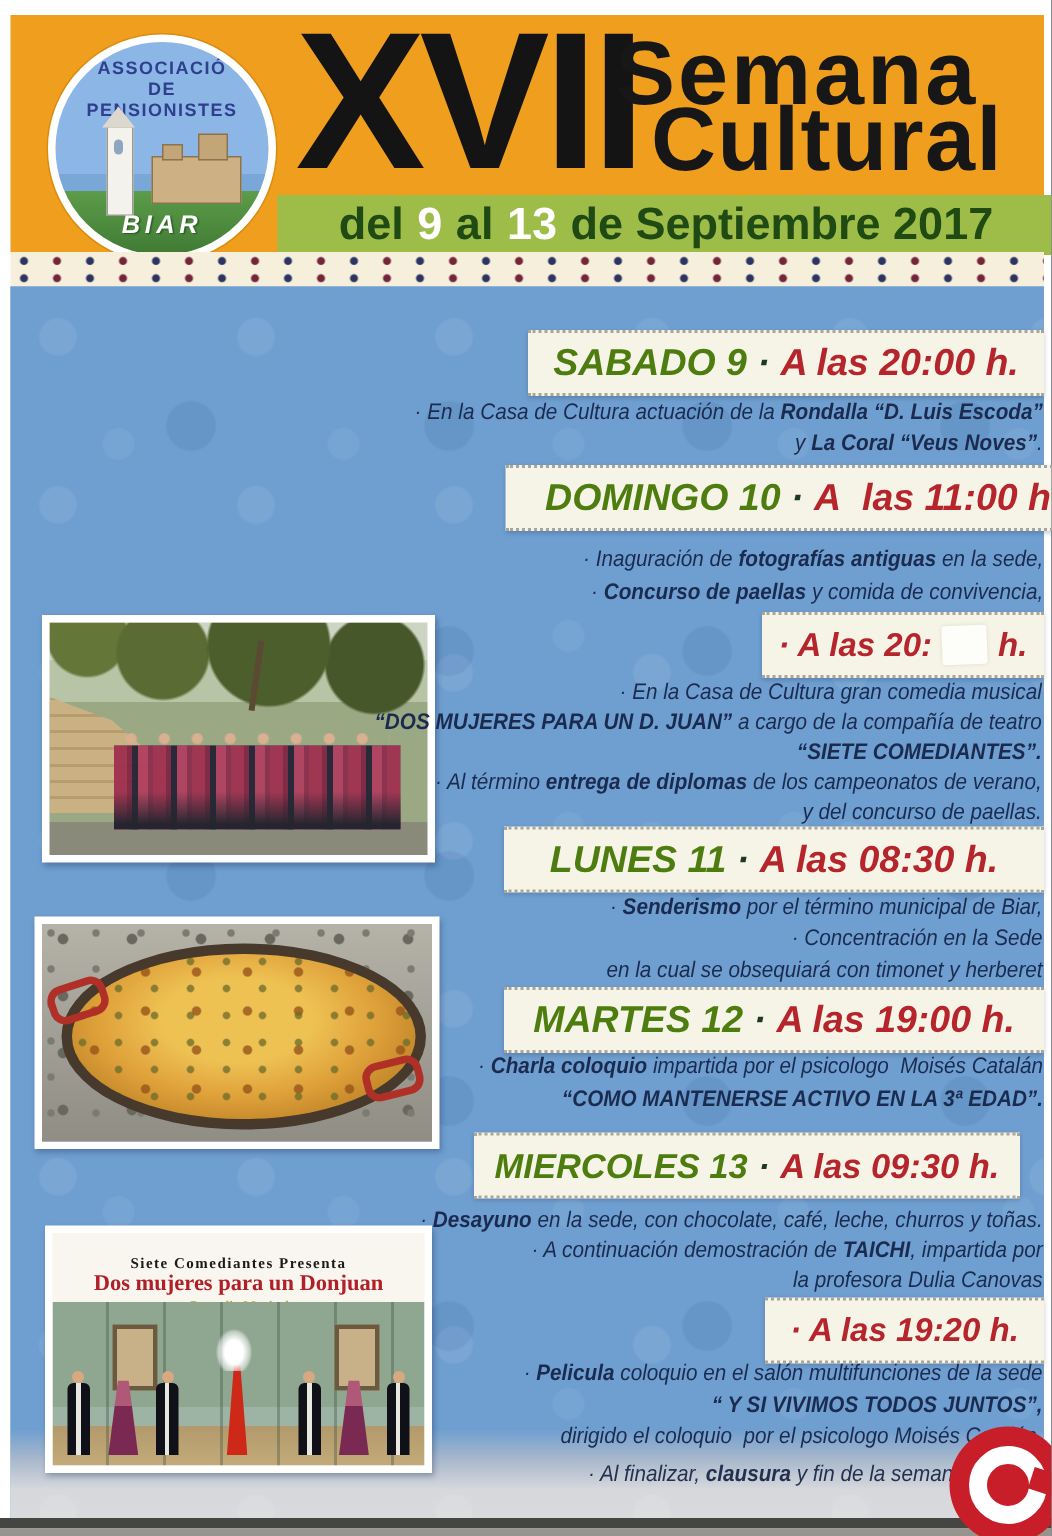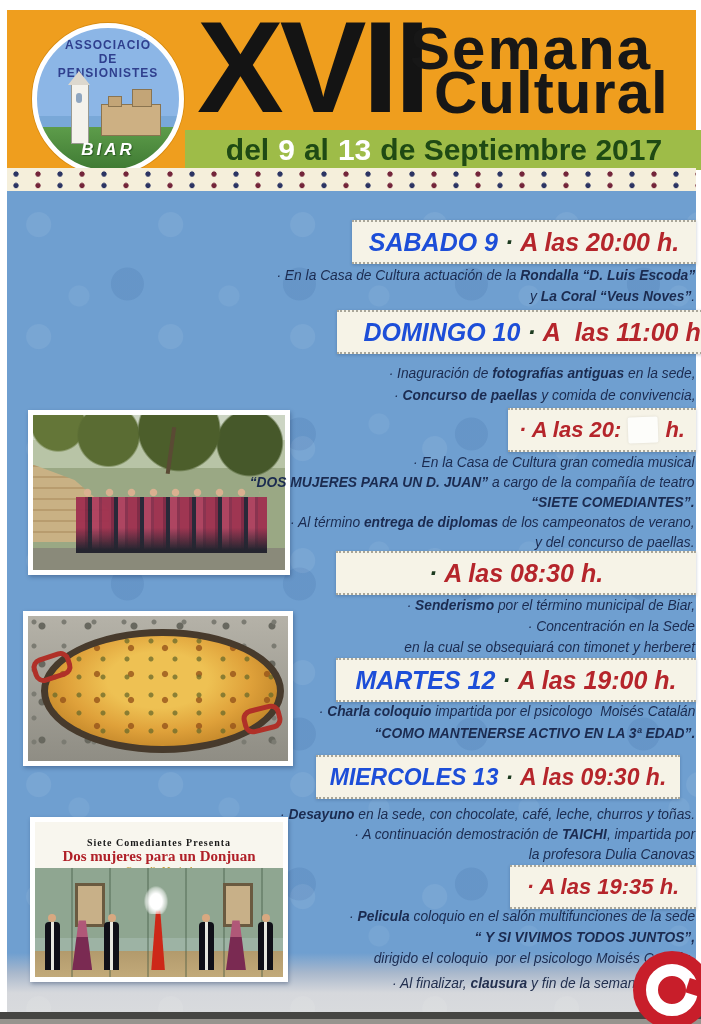--- a/index.html
+++ b/index.html
@@ -118,21 +118,21 @@
   .tux{width:15px;height:48px;background:linear-gradient(90deg,#101018 0 38%,#e8e8e0 38% 58%,#101018 58%);border-radius:4px 4px 0 0;}
   .gown{width:20px;height:50px;background:linear-gradient(#b05878 0 35%,#7a2a52 35%);
         clip-path:polygon(32% 0,68% 0,100% 100%,0 100%);}
   .diva{width:18px;height:60px;background:#cd2818;clip-path:polygon(38% 0,62% 0,88% 100%,12% 100%);}
   .plume{position:absolute;left:44%;bottom:calc(6% + 56px);width:24px;height:28px;
         background:radial-gradient(ellipse at 50% 55%,#fff 36%,rgba(255,255,255,.45) 62%,rgba(0,0,0,0) 72%);}
   
   .banner{position:absolute;height:40px;background:#f6f3e7;border-top:2px dotted #a9a699;border-bottom:2px dotted #a9a699;
         display:flex;align-items:center;justify-content:center;gap:7px;white-space:nowrap;
         font-style:italic;font-weight:700;box-shadow:0 1px 3px rgba(20,40,80,.25);}
-  .banner .day{color:#1d4ed8;font-style:italic;}
+  .banner .day{color:#4d7c0f;font-style:italic;}
   .banner .sep{color:#1c3a1f;}
   .banner .time{color:#b5252b;}
   .b-sab{left:352px;top:220px;width:344px;font-size:25px;}
   .b-dom{left:337px;top:310px;width:397px;font-size:25px;}
   .b-t20{left:508px;top:408px;width:188px;font-size:22px;}
   .b-lun{left:336px;top:551px;width:360px;font-size:25px;}
   .b-mar{left:336px;top:658px;width:360px;font-size:25px;}
   .b-mie{left:316px;top:755px;width:364px;font-size:23px;}
   .b-t19{left:510px;top:865px;width:186px;font-size:22px;}
   .patch{display:inline-block;width:30px;height:26px;background:#fdfdfa;border-radius:2px;
@@ -258,20 +258,21 @@
 
   <div class="txt t-20">
     <div class="ln"><span>· En la Casa de Cultura gran comedia musical</span></div>
     <div class="ln"><b>“DOS MUJERES PARA UN D. JUAN”</b><span> a cargo de la compañía de teatro</span></div>
     <div class="ln"><b>“SIETE COMEDIANTES”.</b></div>
     <div class="ln"><span>· Al término </span><b>entrega de diplomas</b><span> de los campeonatos de verano,</span></div>
     <div class="ln"><span>y del concurso de paellas.</span></div>
   </div>
 
   <div class="banner b-lun">
+    <span class="day">LUNES 11</span>
     <span class="sep">·</span>
     <span class="time">A las 08:30 h.</span>
   </div>
 
   <div class="txt t-lun">
     <div class="ln"><span>· </span><b>Senderismo</b><span> por el término municipal de Biar,</span></div>
     <div class="ln"><span>· Concentración en la Sede</span></div>
     <div class="ln"><span>en la cual se obsequiará con timonet y herberet</span></div>
   </div>
 
@@ -292,21 +293,21 @@
     <span class="time">A las 09:30 h.</span>
   </div>
 
   <div class="txt t-mie">
     <div class="ln"><span>· </span><b>Desayuno</b><span> en la sede, con chocolate, café, leche, churros y toñas.</span></div>
     <div class="ln"><span>· A continuación demostración de </span><b>TAICHI</b><span>, impartida por</span></div>
     <div class="ln"><span>la profesora Dulia Canovas</span></div>
   </div>
 
   <div class="banner b-t19">
-    <span class="time">· A las 19:35 h.</span>
+    <span class="time">· A las 19:20 h.</span>
   </div>
 
   <div class="txt t-19">
     <div class="ln"><span>· </span><b>Pelicula</b><span> coloquio en el salón multifunciones de la sede</span></div>
     <div class="ln"><b>“ Y SI VIVIMOS TODOS JUNTOS”,</b></div>
     <div class="ln"><span>dirigido el coloquio&nbsp; por el psicologo Moisés Catalán.</span></div>
   </div>
 
   <div class="txt t-fin">
     <div class="ln"><span>· Al finalizar, </span><b>clausura</b><span> y fin de la semana cultural</span></div>

